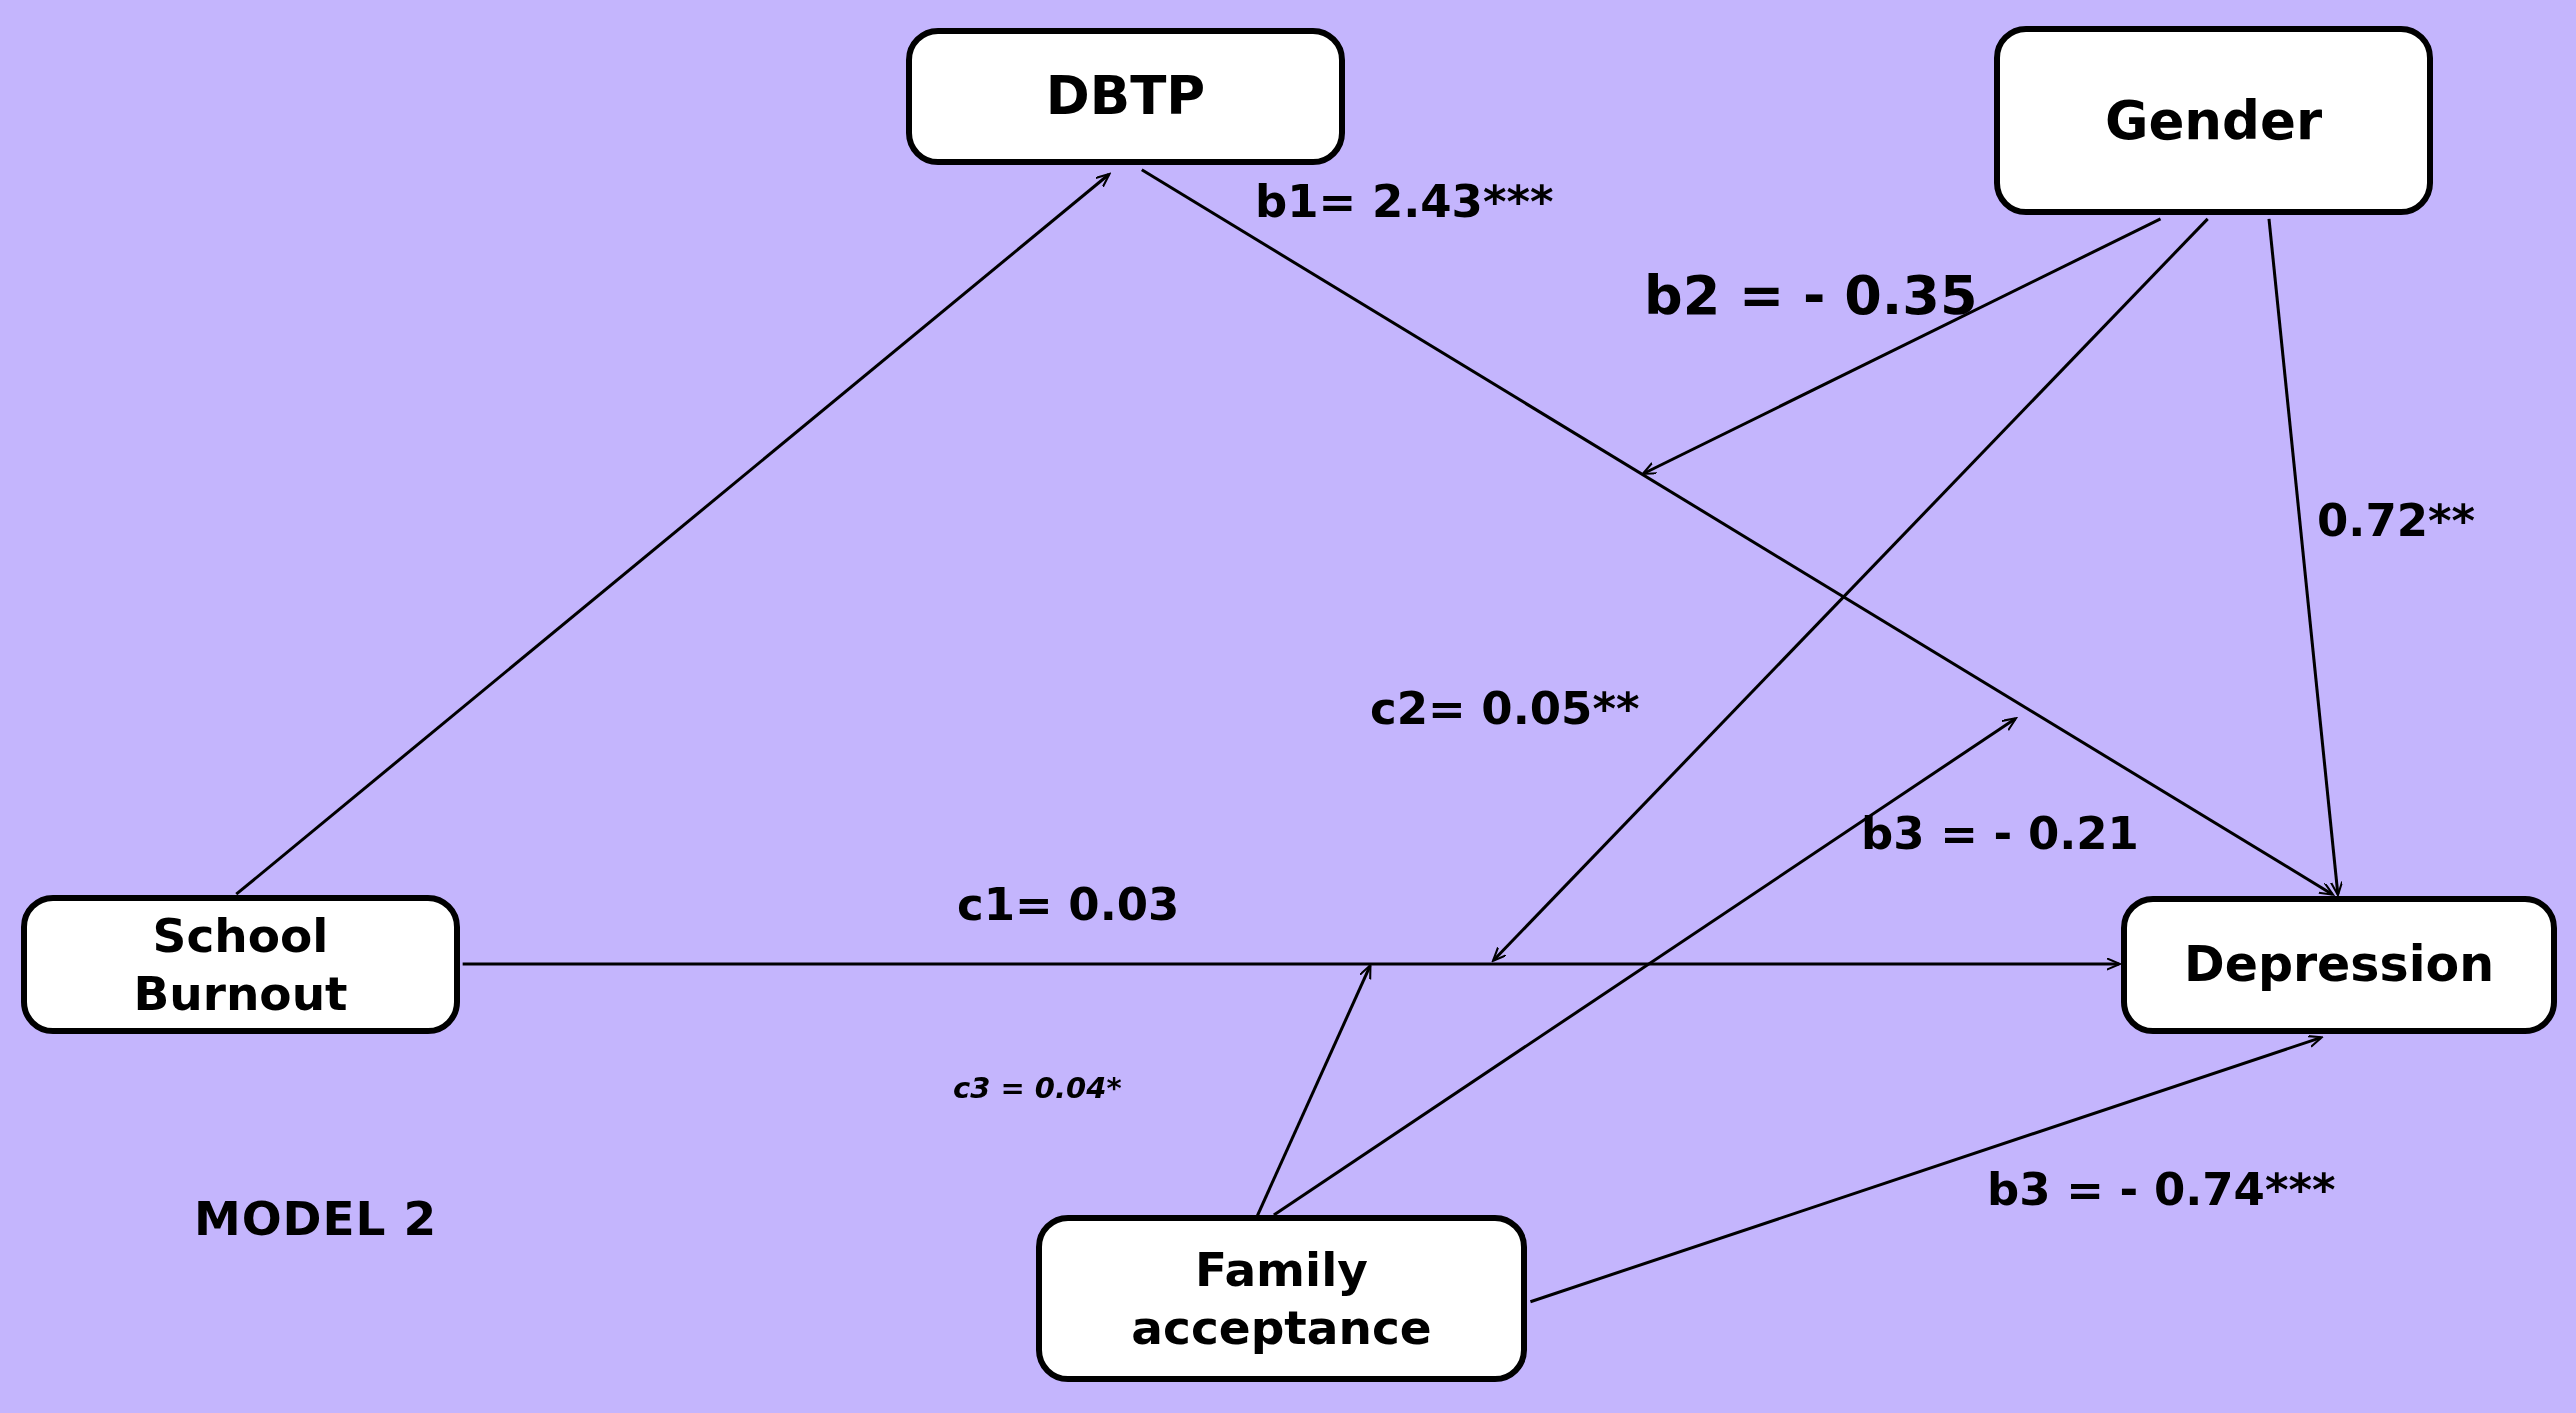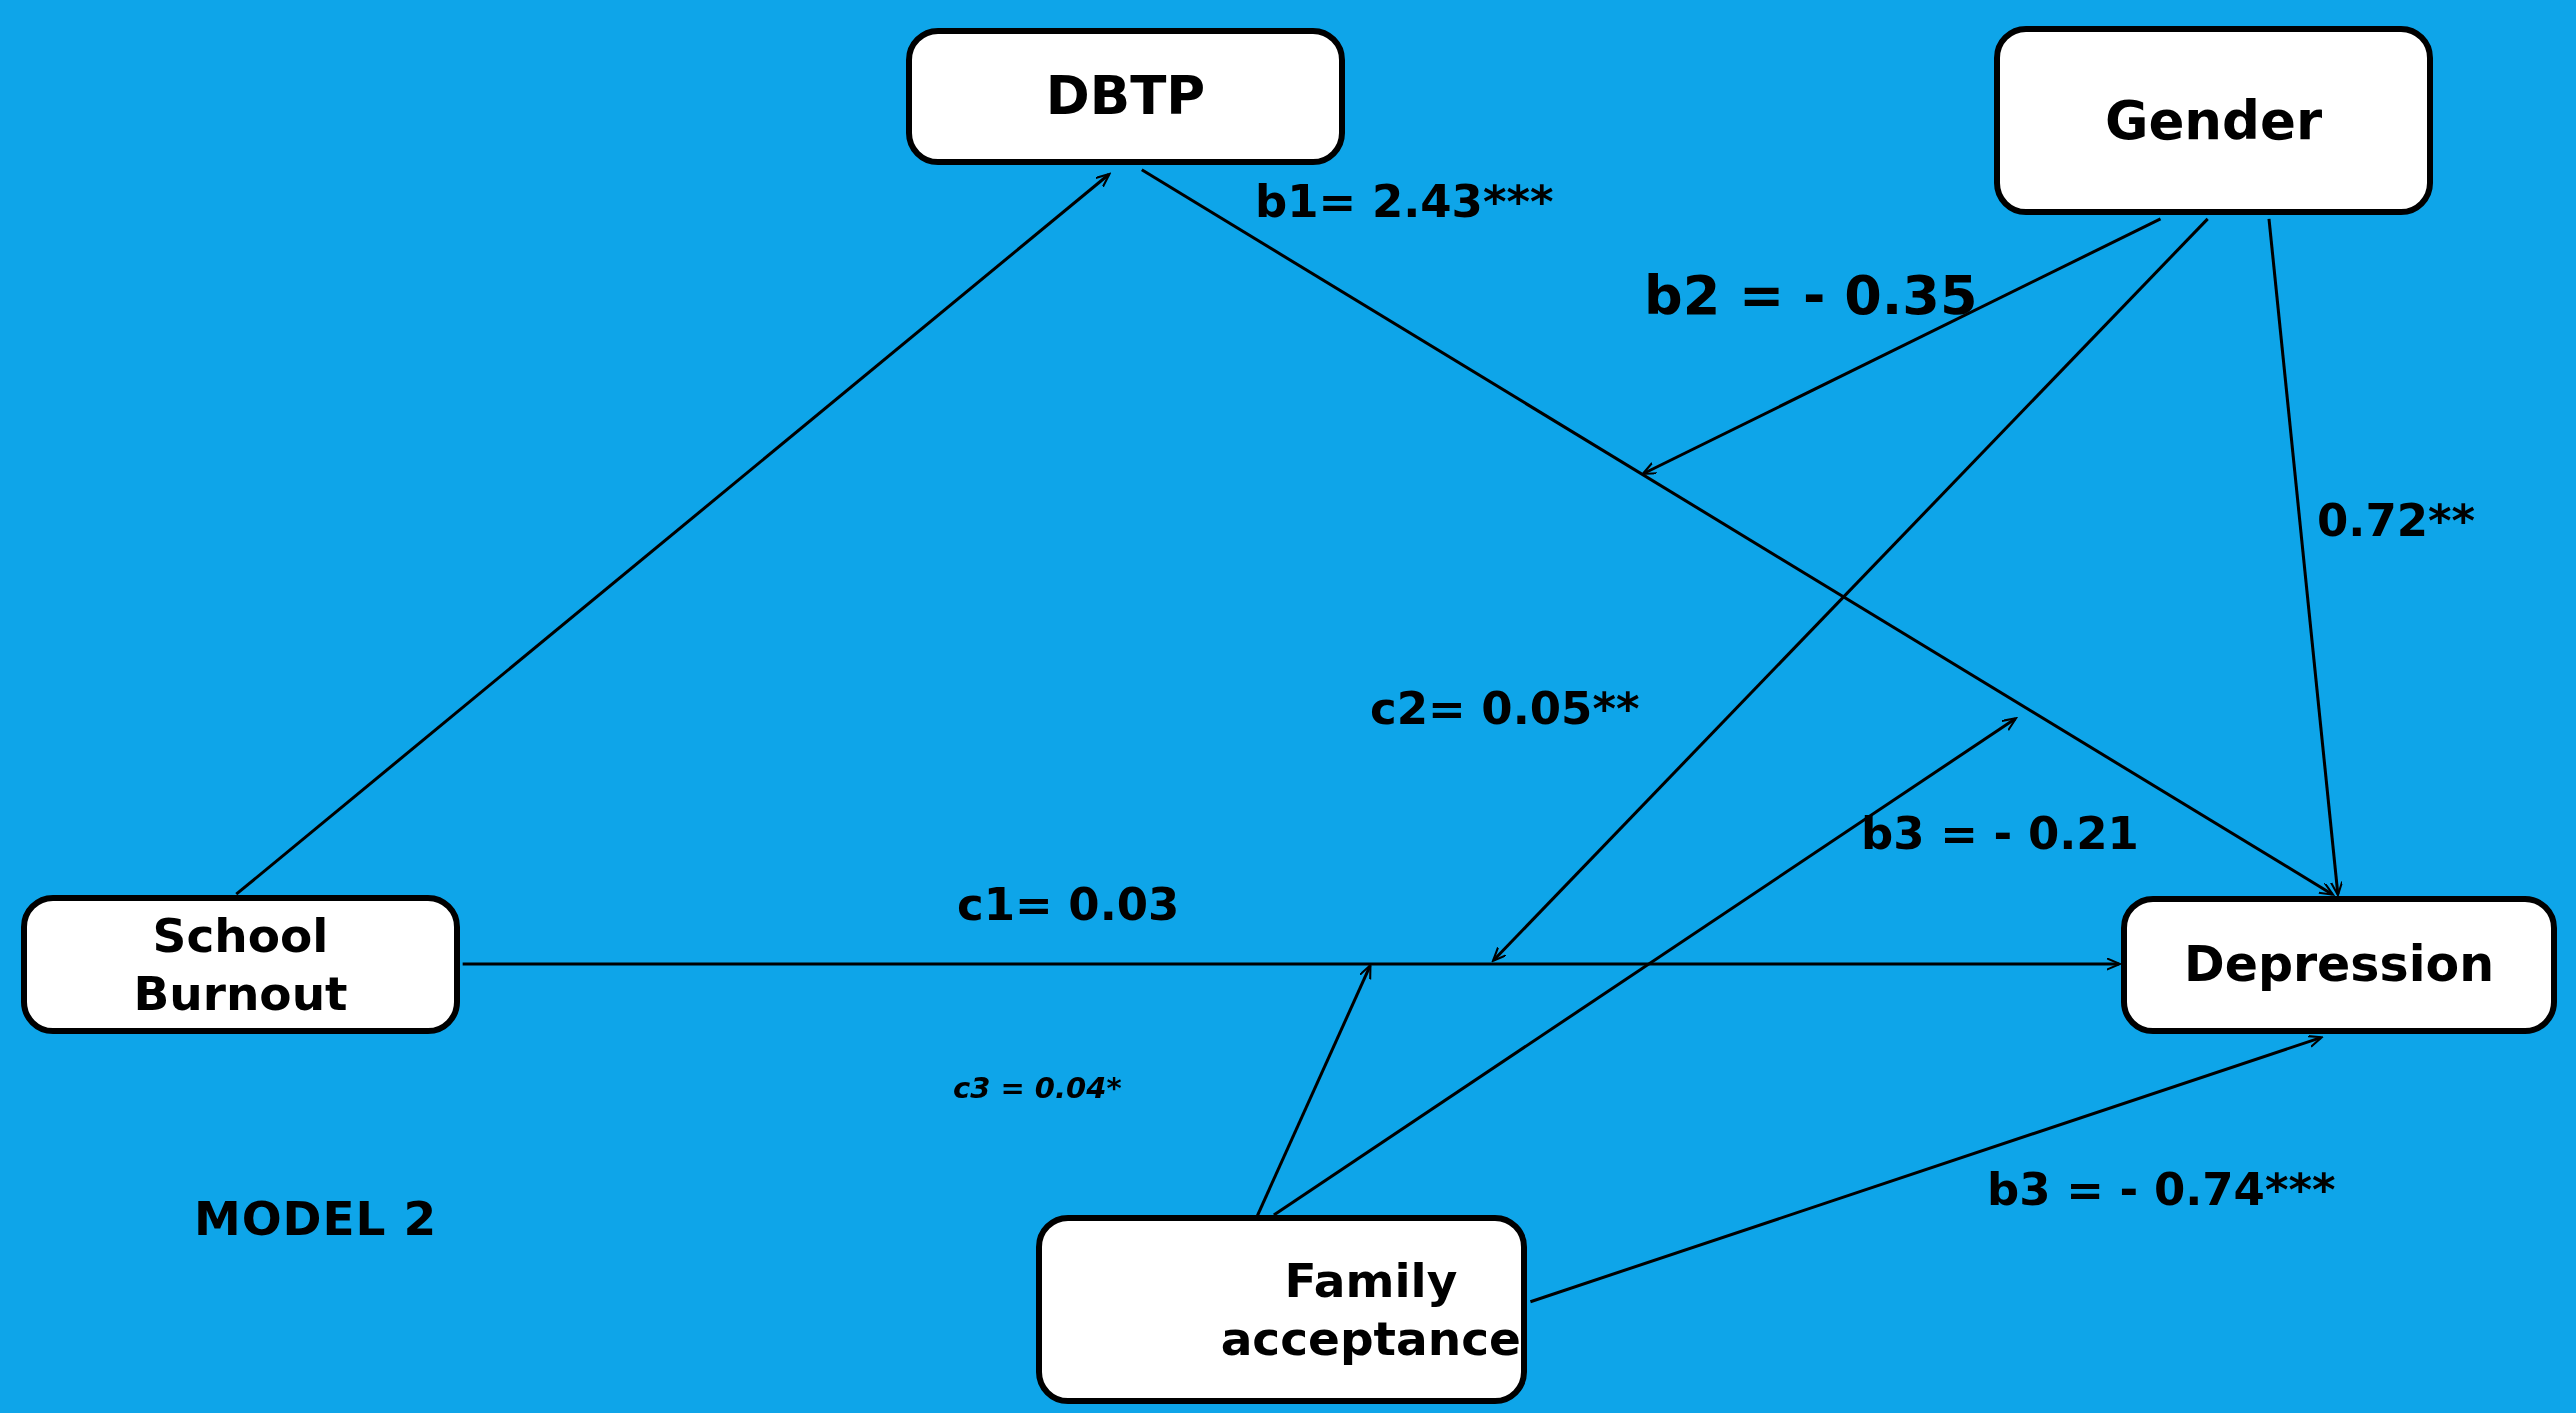--- a/index.html
+++ b/index.html
@@ -7,21 +7,21 @@
     padding: 0;
     background: #ffffff;
   }
   body {
     font-family: "DejaVu Sans", sans-serif;
   }
   #canvas {
     position: relative;
     width: 2576px;
     height: 1413px;
-    background: #0ea5e9;
+    background: #c4b5fd;
     overflow: hidden;
   }
   #paths {
     position: absolute;
     left: 0;
     top: 0;
     width: 2576px;
     height: 1413px;
   }
   .node {
@@ -101,21 +101,21 @@
 
   <div class="node" style="left:21px; top:895px; width:439px; height:139px; font-size:47px;">
     <span class="node-label">School
 Burnout</span>
   </div>
 
   <div class="node" style="left:2121px; top:896px; width:436px; height:138px; font-size:49px;">
     <span class="node-label">Depression</span>
   </div>
 
-  <div class="node" style="left:1036px; top:1215px; width:491px; height:189px; font-size:47px;justify-content:flex-end;">
+  <div class="node" style="left:1036px; top:1215px; width:491px; height:167px; font-size:47px;">
     <span class="node-label">Family
 acceptance</span>
   </div>
 
 
   <div class="edge-label" style="left:1255px; top:175px; font-size:45px;">b1= 2.43***</div>
 
   <div class="edge-label" style="left:1644px; top:264px; font-size:54px;">b2 = - 0.35</div>
 
   <div class="edge-label" style="left:2317px; top:494px; font-size:45px;">0.72**</div>

